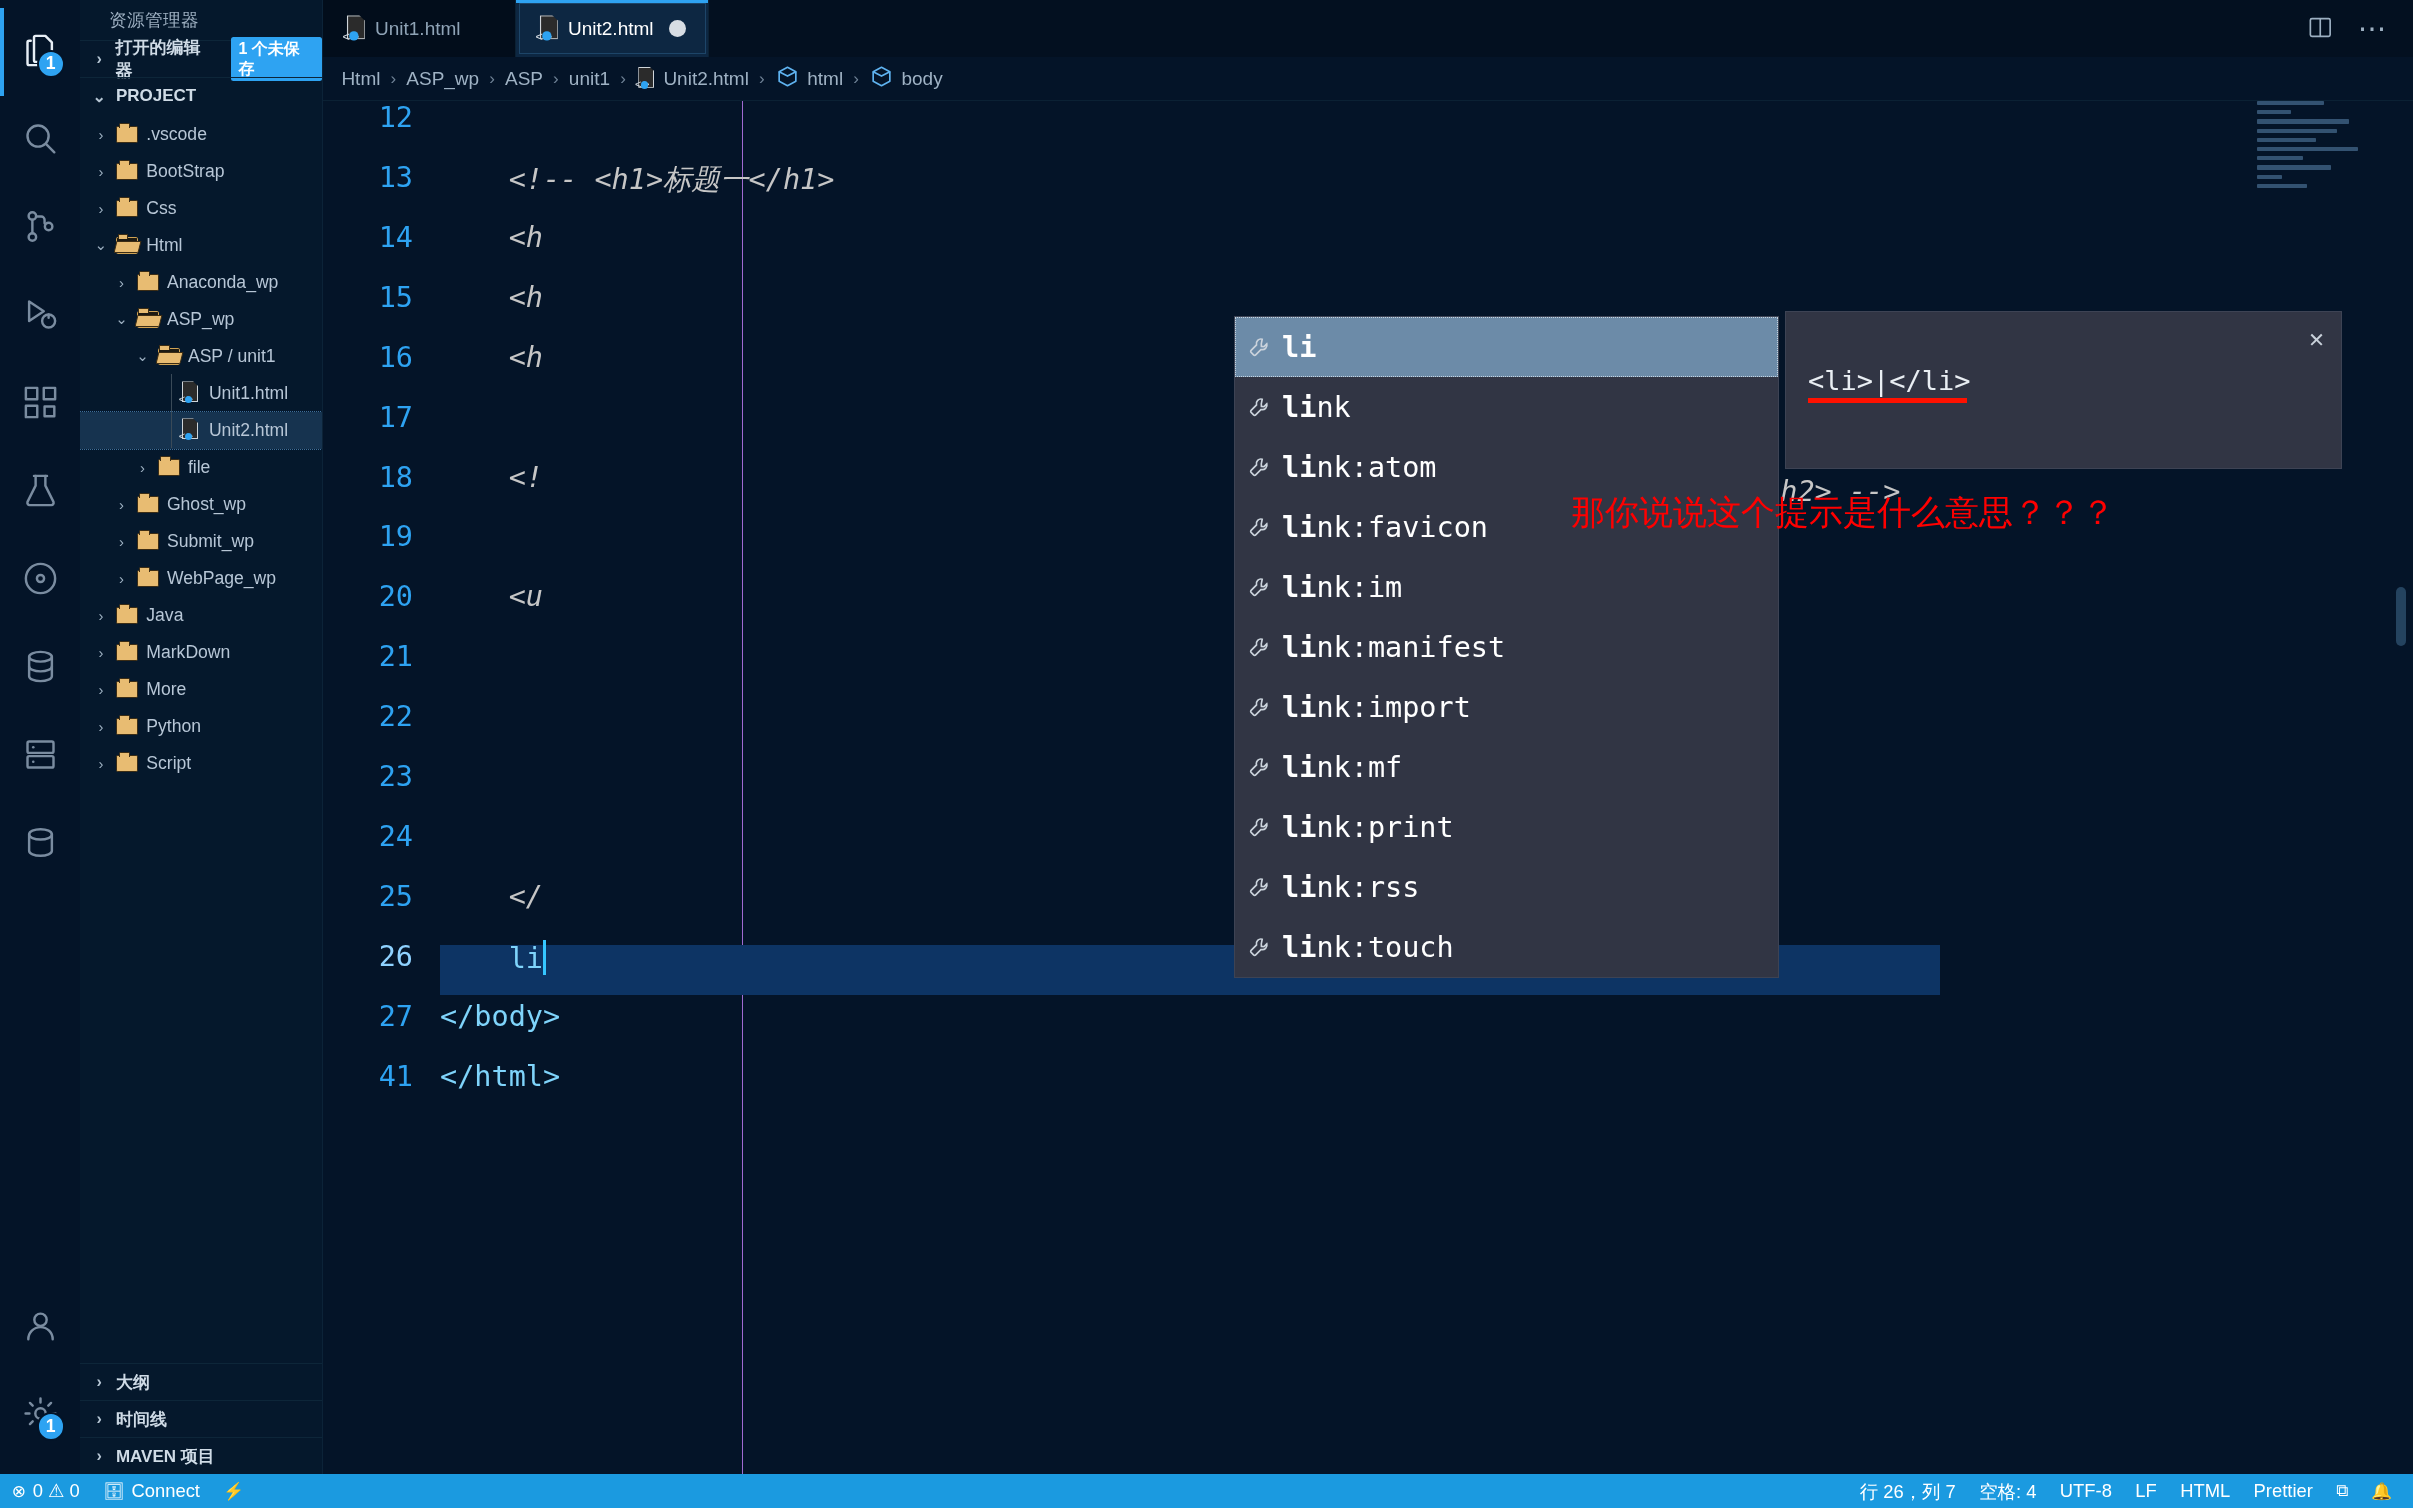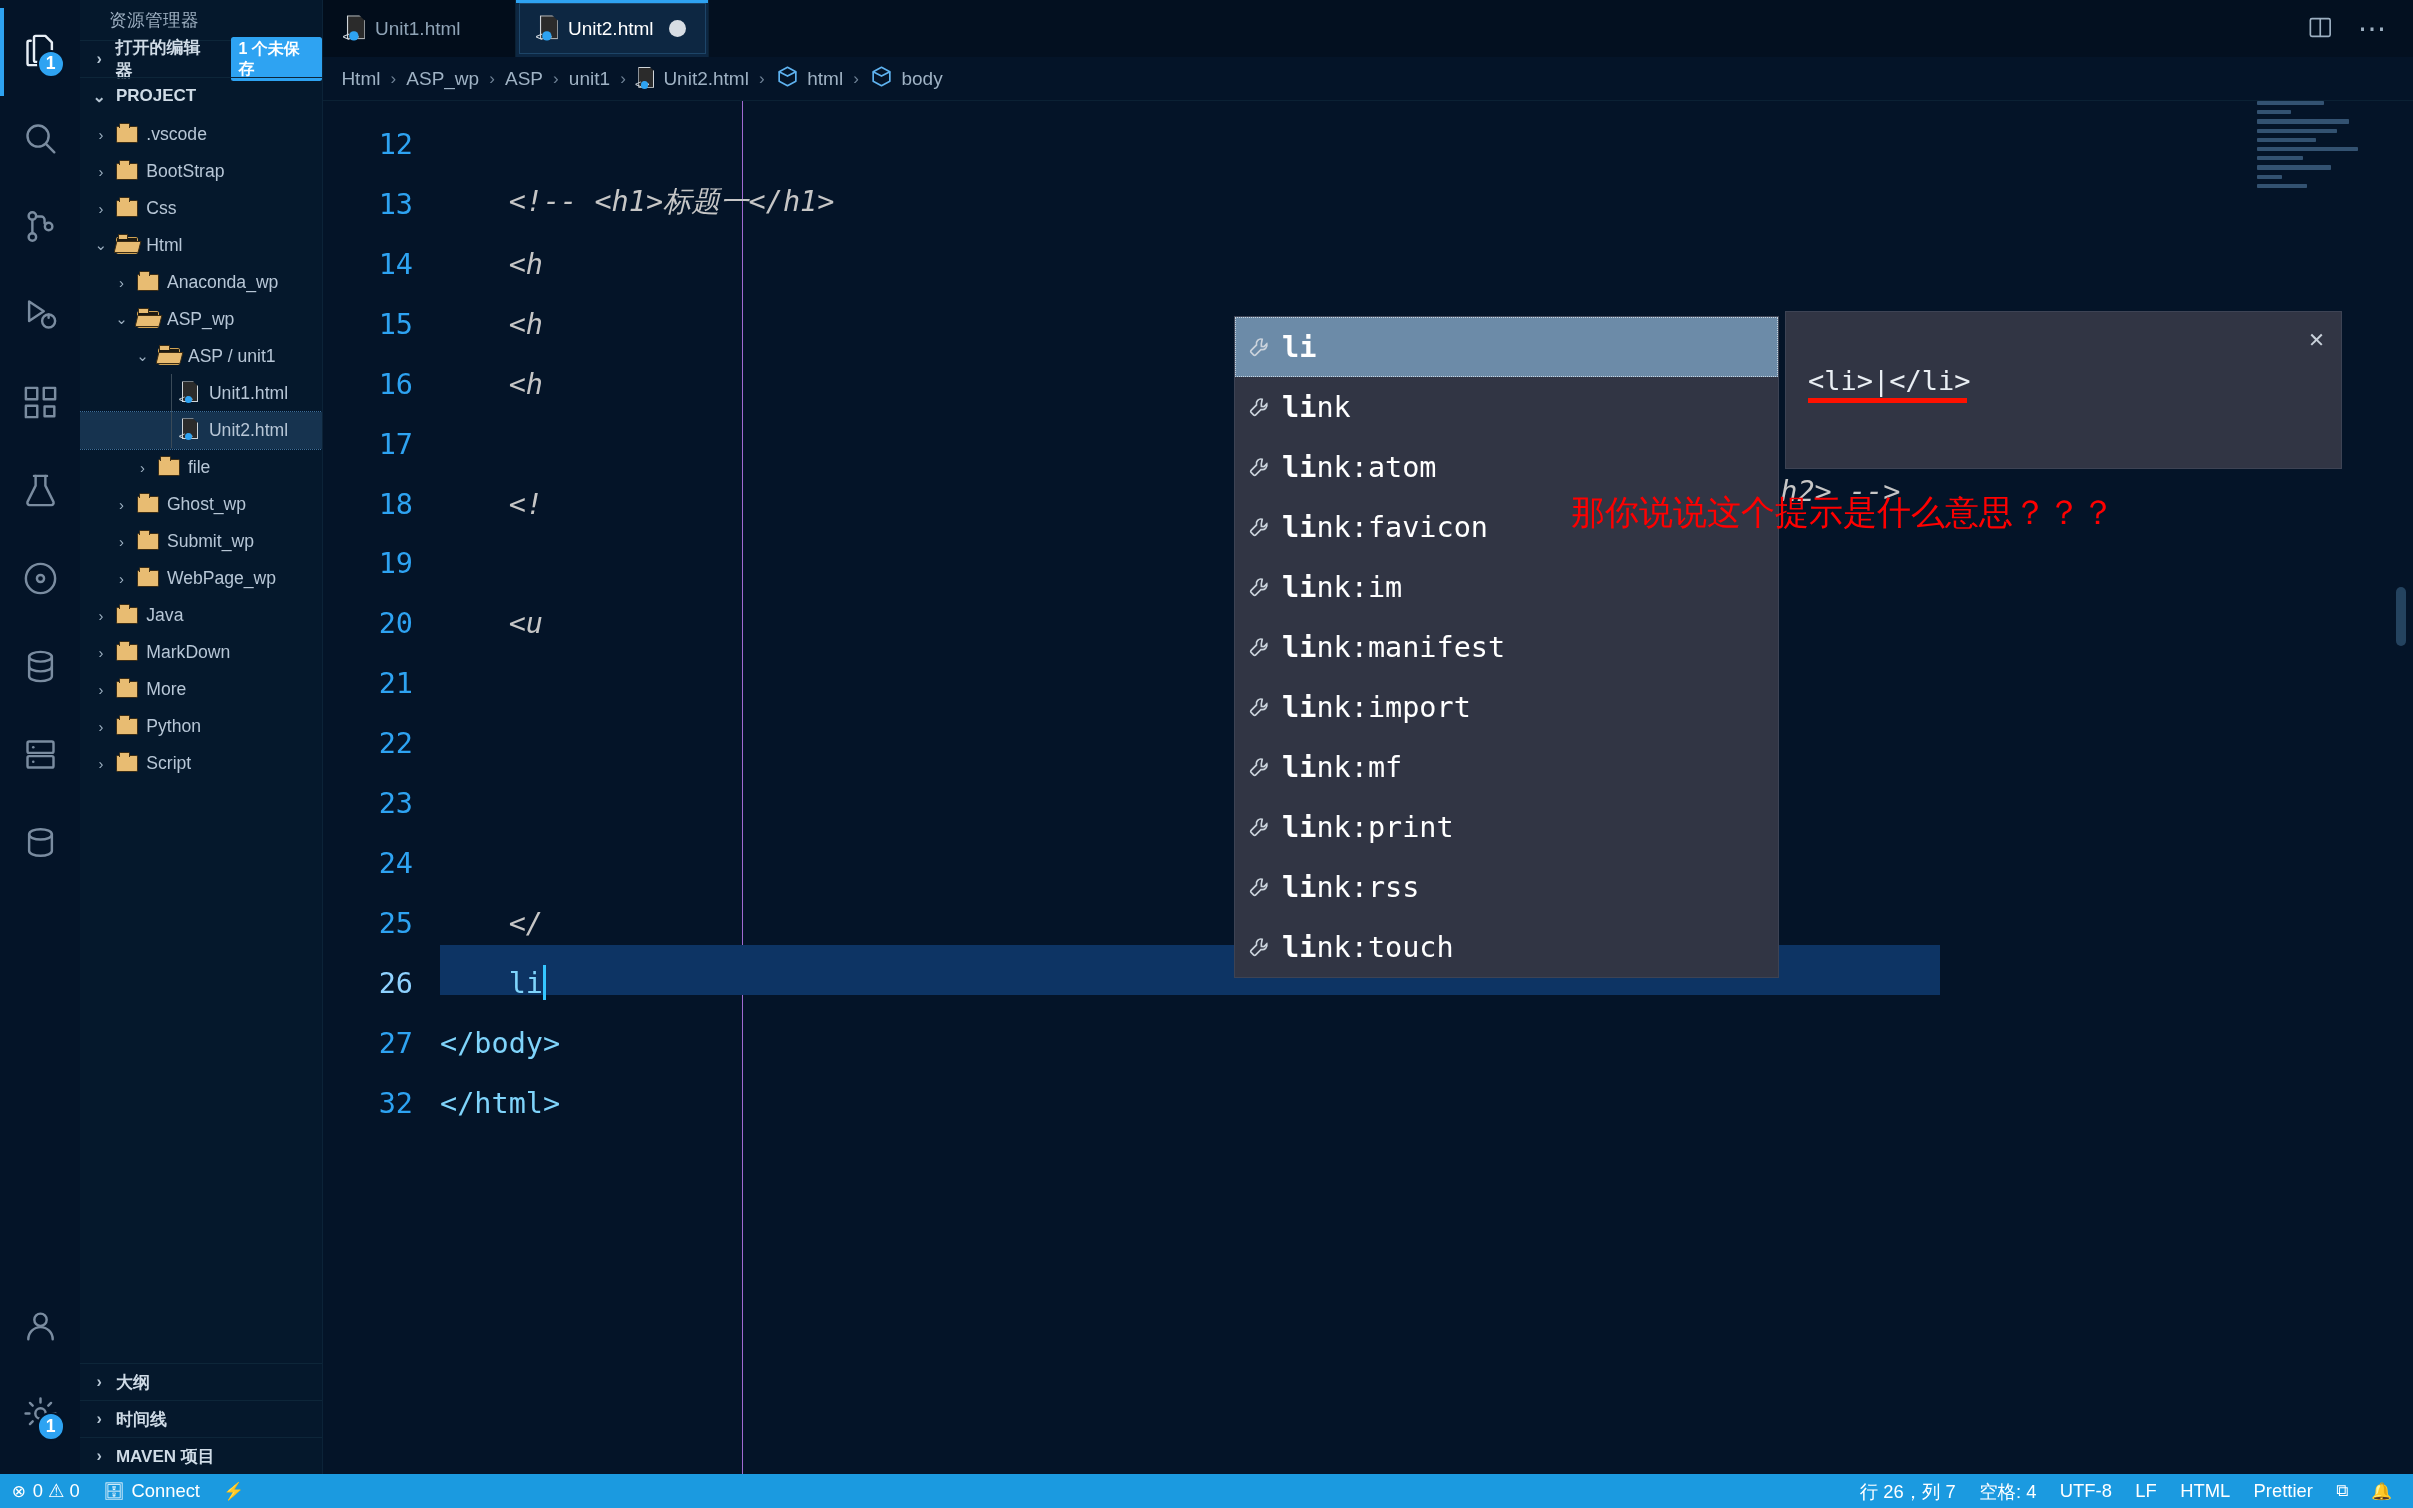--- a/index.html
+++ b/index.html
@@ -130,21 +130,21 @@
     height: 44px; display: flex; align-items: center; gap: 8.4px; padding-left: 18.4px;
     color: #9fb2c4; font-size: 19px; background: #041428;
     border-bottom: 0.8px solid #0b2134;
   }
   .bc-sep { color: #6f8296; font-size: 17px; padding: 0 1.7px; }
   .cube-ico { color: #5fb3f0; }
 
   
   .code-wrap { flex: 1 1 auto; position: relative; background: #041428; overflow: hidden; }
   .code-line {
-    position: absolute; left: 0; right: 0; height: 60px; display: flex; align-items: flex-end;
+    position: absolute; left: 0; right: 0; height: 60px; display: flex; align-items: flex-start;
   }
   .ln {
     width: 117px; flex: 0 0 117px; text-align: right; padding-right: 27px;
     color: #2ea3f2; font-size: 28.5px; font-family: "DejaVu Sans Mono", monospace;
   }
   .ln.cur { color: #8fd2ff; }
   .code-text {
     font-family: "DejaVu Sans Mono", monospace; font-size: 28.5px; white-space: pre;
     padding-left: 0;
   }
@@ -632,21 +632,21 @@
             </div>
             <div class="code-line" style="top: 839px; height: 60px; z-index: 2;">
               <span class="ln cur">26</span>
               <span class="code-text"><span class="tok-plain">    </span><span class="tok-tag">li</span><span class="caret"></span></span>
             </div>
             <div class="code-line" style="top: 899px; height: 60px;">
               <span class="ln">27</span>
               <span class="code-text"><span class="tok-tag">&lt;/body&gt;</span></span>
             </div>
             <div class="code-line" style="top: 959px; height: 60px;">
-              <span class="ln">32</span>
+              <span class="ln">41</span>
               <span class="code-text"><span class="tok-tag">&lt;/html&gt;</span></span>
             </div>
             <div class="cur-line-hl" style="top: 844px; width: 1500px;"></div>
             <div class="code-text tok-comment" style="position: absolute; left: 1320px; top: 360px; height: 60px; display: flex; align-items: center;">enter&gt;&lt;/h2&gt; --&gt;</div>
           </div>
 
         <div class="minimap">
           <div class="mm-line" style="width:67px;"></div>
           <div class="mm-line" style="width:34px;"></div>
           <div class="mm-line" style="width:92px;"></div>

